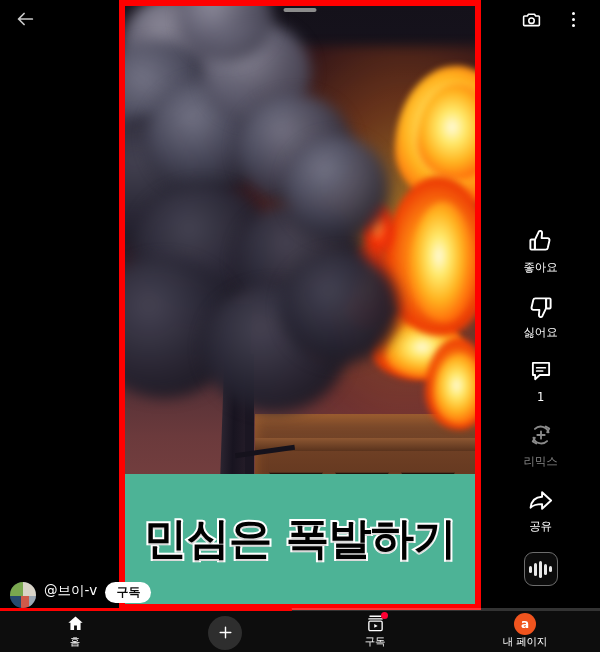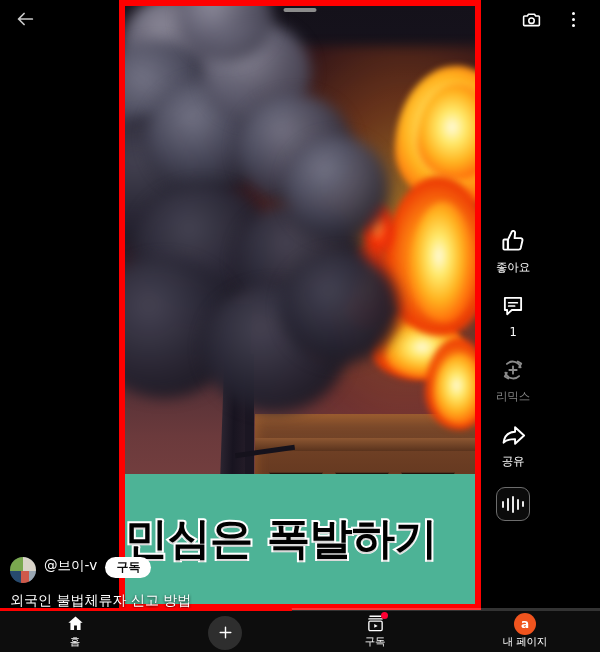--- a/index.html
+++ b/index.html
@@ -192,20 +192,21 @@
 
   
   .caption-band {
     position: absolute;
     left: 0; right: 0;
     bottom: 0;
     height: 130px;
     background: #4db396;
     display: flex;
     flex-direction: column;
+    align-items: center;
     justify-content: center;
     gap: 2px;
     overflow: hidden;
   }
   .caption-line {
     font-family: "DejaVu Sans", "Liberation Sans", sans-serif;
     font-size: 43px;
     font-weight: 700;
     line-height: 1.05;
     color: #000000;
@@ -228,21 +229,21 @@
     z-index: 25;
   }
 
   
   .rail {
     position: absolute;
     right: 0; top: 226px;
     width: 119px;
     display: flex;
     flex-direction: column;
-    align-items: flex-start;
+    align-items: center;
     z-index: 30;
   }
   .rail-item {
     width: 64px;
     display: flex;
     flex-direction: column;
     align-items: center;
     justify-content: center;
     margin-bottom: 16px;
   }
@@ -497,20 +498,29 @@
     <div class="rail-item">
       <span class="rail-icon">
         <svg width="27" height="27" viewBox="0 0 24 24">
           <path d="M7 10.5 L10.4 3.4 a1.6 1.6 0 0 1 3 .9 L13 9 h5.3 a1.7 1.7 0 0 1 1.65 2.1 l-1.5 6.6 A2 2 0 0 1 16.5 19.2 H7z" fill="none" stroke="#ffffff" stroke-width="1.7" stroke-linejoin="round"></path>
           <rect x="3" y="10.2" width="4" height="9" rx="1" fill="none" stroke="#ffffff" stroke-width="1.7"></rect>
         </svg>
       </span>
       <span class="rail-label">좋아요</span>
     </div>
 
+    <div class="rail-item">
+      <span class="rail-icon">
+        <svg width="27" height="27" viewBox="0 0 24 24">
+          <path d="M17 13.5 L13.6 20.6 a1.6 1.6 0 0 1-3-.9 L11 15 H5.7 A1.7 1.7 0 0 1 4.05 12.9 l1.5-6.6 A2 2 0 0 1 7.5 4.8 H17z" fill="none" stroke="#ffffff" stroke-width="1.7" stroke-linejoin="round"></path>
+          <rect x="17" y="4.8" width="4" height="9" rx="1" fill="none" stroke="#ffffff" stroke-width="1.7"></rect>
+        </svg>
+      </span>
+      <span class="rail-label">싫어요</span>
+    </div>
 
     <div class="rail-item">
       <span class="rail-icon">
         <svg width="26" height="26" viewBox="0 0 24 24">
           <path d="M4.5 4.5 h15 v11.2 h-8.6 L6.6 19.6 v-3.9 H4.5z" fill="none" stroke="#ffffff" stroke-width="1.7" stroke-linejoin="round"></path>
           <path d="M8 9 h8 M8 12 h5.5" stroke="#ffffff" stroke-width="1.6" stroke-linecap="round"></path>
         </svg>
       </span>
       <span class="rail-label">1</span>
     </div>
@@ -553,21 +563,20 @@
       <span class="avatar">
         <span class="av-a"></span>
         <span class="av-b"></span>
         <span class="av-c"></span>
         <span class="av-d"></span>
         <span class="av-e"></span>
       </span>
       <span class="chan-name">@브이-v</span>
       <span class="sub-btn">구독</span>
     </div>
-    <div class="vid-title">외국인 불법체류자 신고 방법</div>
   </div>
 
   <div class="progress">
     <div class="progress-fill"></div>
     <div class="scrubber"></div>
   </div>
 
   <div class="navbar">
 
     <div class="nav-item">

